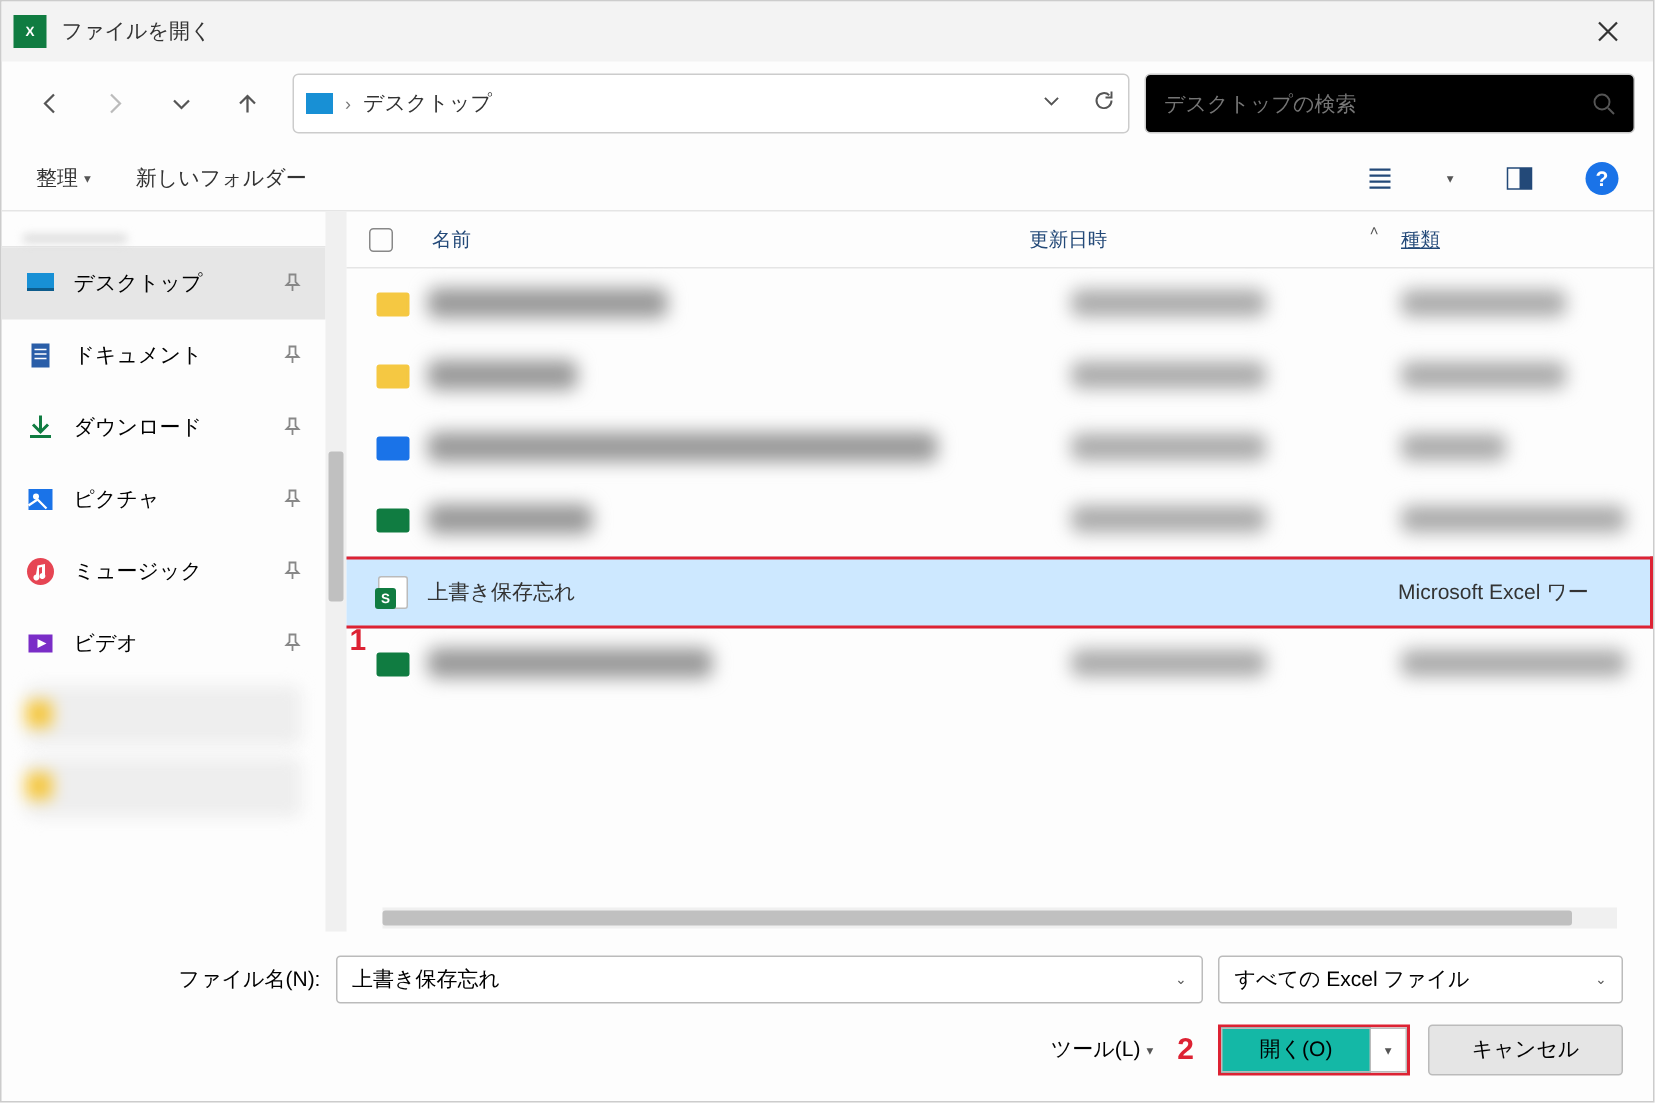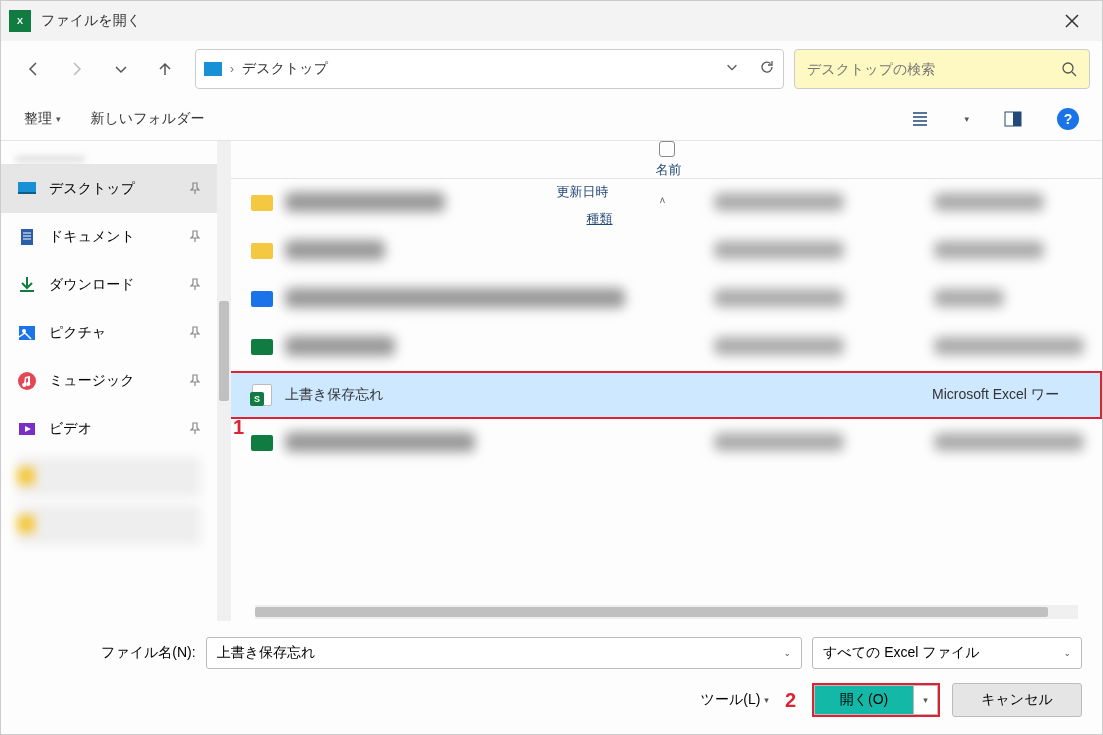--- a/index.html
+++ b/index.html
@@ -17,21 +17,21 @@
 .navbtn { width: 40px; height: 40px; display: flex; align-items: center; justify-content: center; color: #555; }
 .navbtn.disabled { color: #bbb; }
 .navbtn svg { width: 16px; height: 16px; }
 .breadcrumb { flex: 1; height: 40px; border: 1px solid #ccc; border-radius: 4px; display: flex; align-items: center; padding: 0 8px; gap: 8px; margin: 0 6px; background: #fff; }
 .breadcrumb .bc-icon { width: 18px; height: 14px; background: #1890d5; }
 .breadcrumb .chev { color: #777; font-size: 12px; }
 .breadcrumb .bc-text { font-size: 14px; color: #333; }
 .breadcrumb .spacer { flex: 1; }
 .breadcrumb .hist { color: #555; }
 .breadcrumb .refresh { color: #555; margin-left: 12px; }
-.searchbox { width: 296px; height: 40px; border: 1px solid #ccc; border-radius: 4px; display: flex; align-items: center; padding: 0 12px; background: #fef9c3; }
+.searchbox { width: 327px; height: 40px; border: 1px solid #ccc; border-radius: 4px; display: flex; align-items: center; padding: 0 12px; background: #000000; }
 .searchbox input { flex: 1; border: none; outline: none; font-size: 14px; color: #888; background: transparent; }
 
 
 .toolbar { height: 44px; display: flex; align-items: center; padding: 0 23px; gap: 30px; border-bottom: 1px solid #e5e5e5; }
 .toolbar .tbtn { font-size: 14px; color: #333; display: flex; align-items: center; gap: 4px; }
 .toolbar .spacer { flex: 1; }
 .toolbar .icon-btn { width: 28px; height: 28px; display: flex; align-items: center; justify-content: center; }
 .toolbar .help { width: 22px; height: 22px; border-radius: 50%; background: #1a73e8; color: #fff; display: flex; align-items: center; justify-content: center; font-size: 14px; font-weight: bold; }
 
 
@@ -43,21 +43,21 @@
 .sb-item.selected { background: #e6e6e6; }
 .sb-item .pin { margin-left: auto; color: #888; }
 .sb-ico { width: 20px; height: 20px; display: flex; align-items: center; justify-content: center; }
 .sb-blur { height: 40px; margin: 4px 16px; background:#eee; filter: blur(5px); border-radius: 6px; position: relative; }
 .sb-blur::before { content:""; position:absolute; left:0; top:10px; width:18px; height:18px; background:#f5c842; filter: blur(1px); border-radius: 3px; }
 
 .vscroll { width: 14px; background: #f0f0f0; display:flex; flex-direction:column; align-items:center; }
 .vscroll .thumb { width:10px; height:100px; background:#c0c0c0; border-radius: 2px; margin-top:160px; }
 
 .content { flex: 1; display: flex; flex-direction: column; position: relative; }
-.header-row { height: 38px; display: flex; align-items: center; padding: 0 8px; border-bottom: 1px solid #e5e5e5; font-size: 13px; color: #234978; gap: 4px; flex-direction: column; }
+.header-row { height: 38px; display: flex; align-items: center; padding: 0 8px; border-bottom: 1px solid #e5e5e5; font-size: 13px; color: #234978; gap: 15px; }
 .header-row .chk { width: 30px; display:flex; justify-content:center; }
 .header-row .chk-box { width:16px; height:16px; border:1.5px solid #888; border-radius:3px; }
 .col-name { flex: 1; padding-left: 4px; }
 .col-date { width: 220px; display:flex; align-items:center; gap:6px; }
 .col-type { width: 160px; text-decoration: underline; }
 .sort-up { font-size: 10px; color: #555; margin-left: -8px; margin-top:-10px; }
 
 .rows { flex: 1; position: relative; }
 .row { height: 48px; display: flex; align-items: center; padding: 0 8px; font-size: 14px; }
 .row .iconcell { width: 46px; display:flex; justify-content:center; }
@@ -77,21 +77,21 @@
 .file-ico::after { content:"S"; position:absolute; bottom:-1px; left:-3px; width:14px; height:14px; background:#107c41; color:#fff; font-size:9px; display:flex; align-items:center; justify-content:center; border-radius:2px; font-weight:bold; }
 .fold-ico { width:22px; height:16px; background:#f5c842; border-radius:2px; }
 .fold-ico.blue { background:#1a73e8; }
 .fold-ico.green { background:#107c41; }
 .fold-ico.green::after { content:""; display:block; width:12px; height:12px; background:#fff; opacity:0; }
 
 .hscroll { height: 14px; background:#f0f0f0; display:flex; align-items:center; margin: 4px 24px 2px 24px; }
 .hscroll .thumb { height:10px; flex:1; background:#c0c0c0; border-radius:2px; margin: 0 30px 0 0; }
 
 
-.footer { padding: 16px 20px 16px 100px; }
+.footer { padding: 16px 20px 16px 100px; margin-left: 18px; }
 .fn-row { display: flex; align-items: center; gap: 10px; margin-bottom: 14px; }
 .fn-label { font-size: 14px; }
 .fn-input { flex: 1; height: 32px; border:1px solid #bbb; border-radius:3px; padding: 0 10px; font-size:14px; display:flex; align-items:center; justify-content:space-between; background:#fff; }
 .type-dd { width: 270px; height:32px; border:1px solid #bbb; border-radius:3px; padding:0 10px; font-size:14px; display:flex; align-items:center; justify-content:space-between; background:#fff; }
 .btn-row { display:flex; align-items:center; justify-content:flex-end; gap: 12px; }
 .tools { font-size:14px; display:flex; align-items:center; gap:4px; }
 .annot-2 { color:#d23; font-size:20px; font-weight:bold; margin: 0 4px; }
 .btn-split { display:flex; border: 2px solid #d23; height:34px; }
 .btn-split .main { width: 100px; border:1px solid #bbb; display:flex; align-items:center; justify-content:center; font-size:14px; background:#14b8a6; }
 .btn-split .dd { width: 24px; border:1px solid #bbb; border-left:none; display:flex; align-items:center; justify-content:center; background:#fff; }

